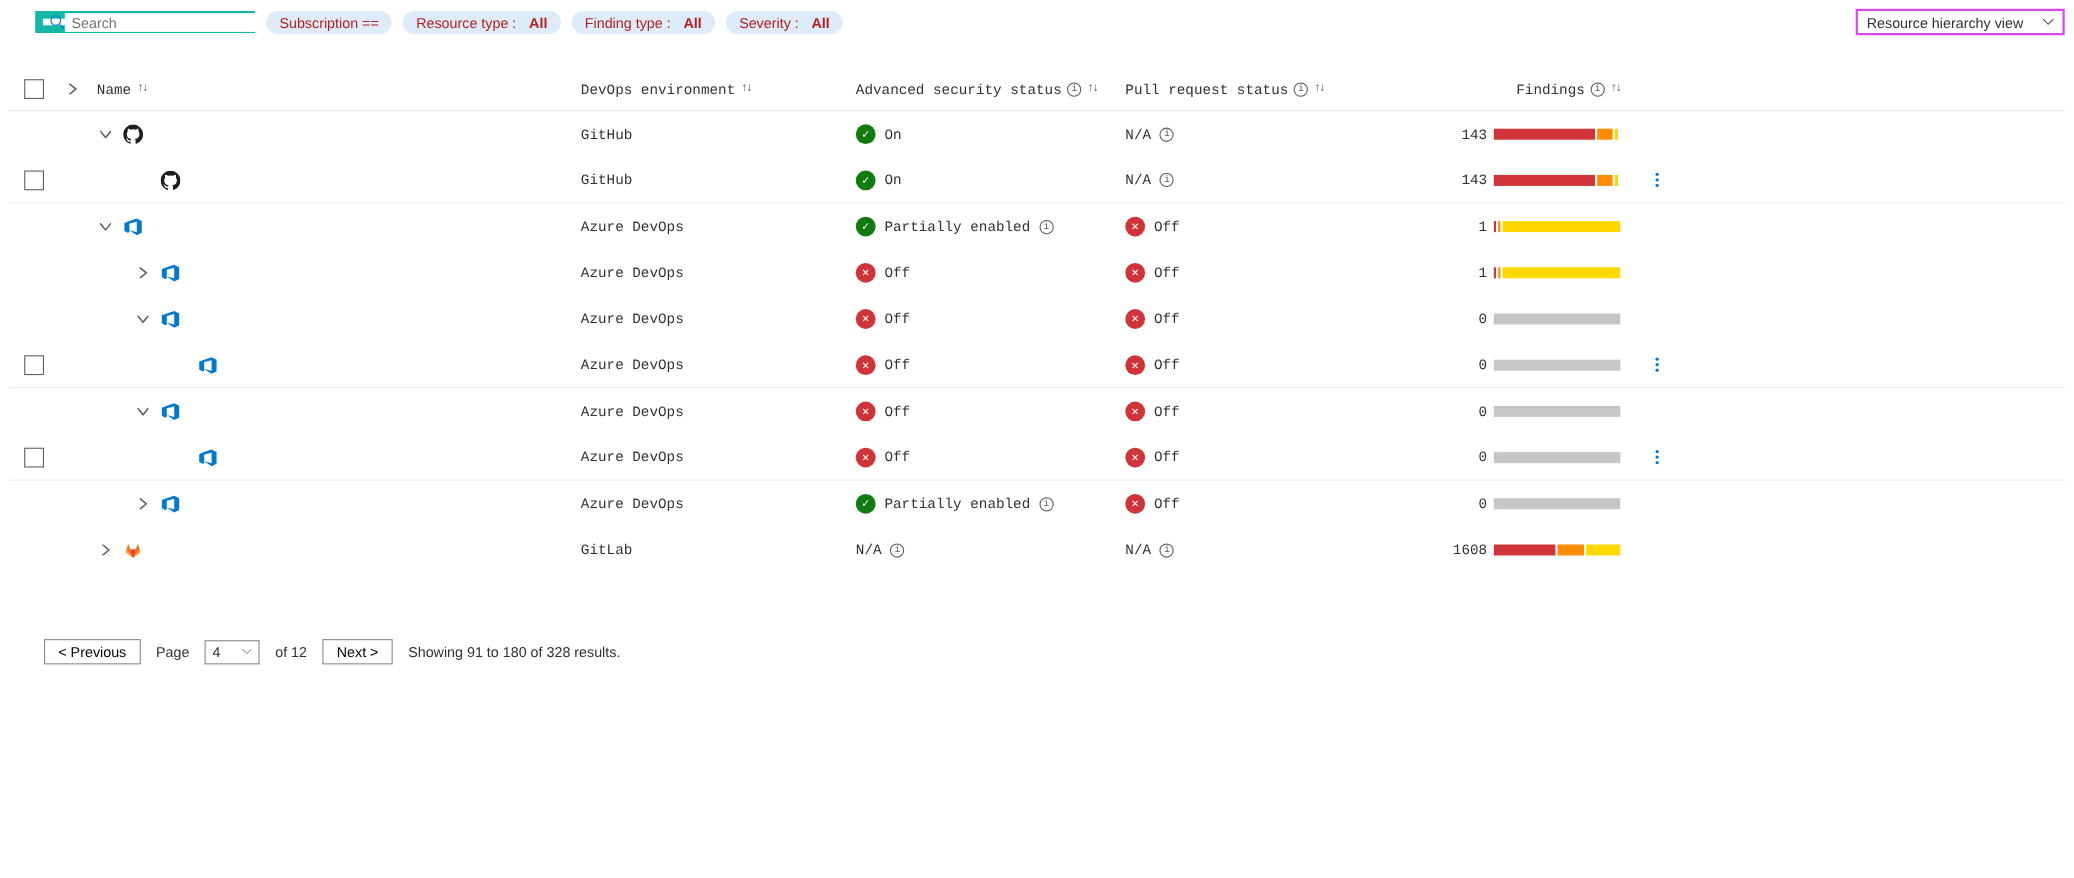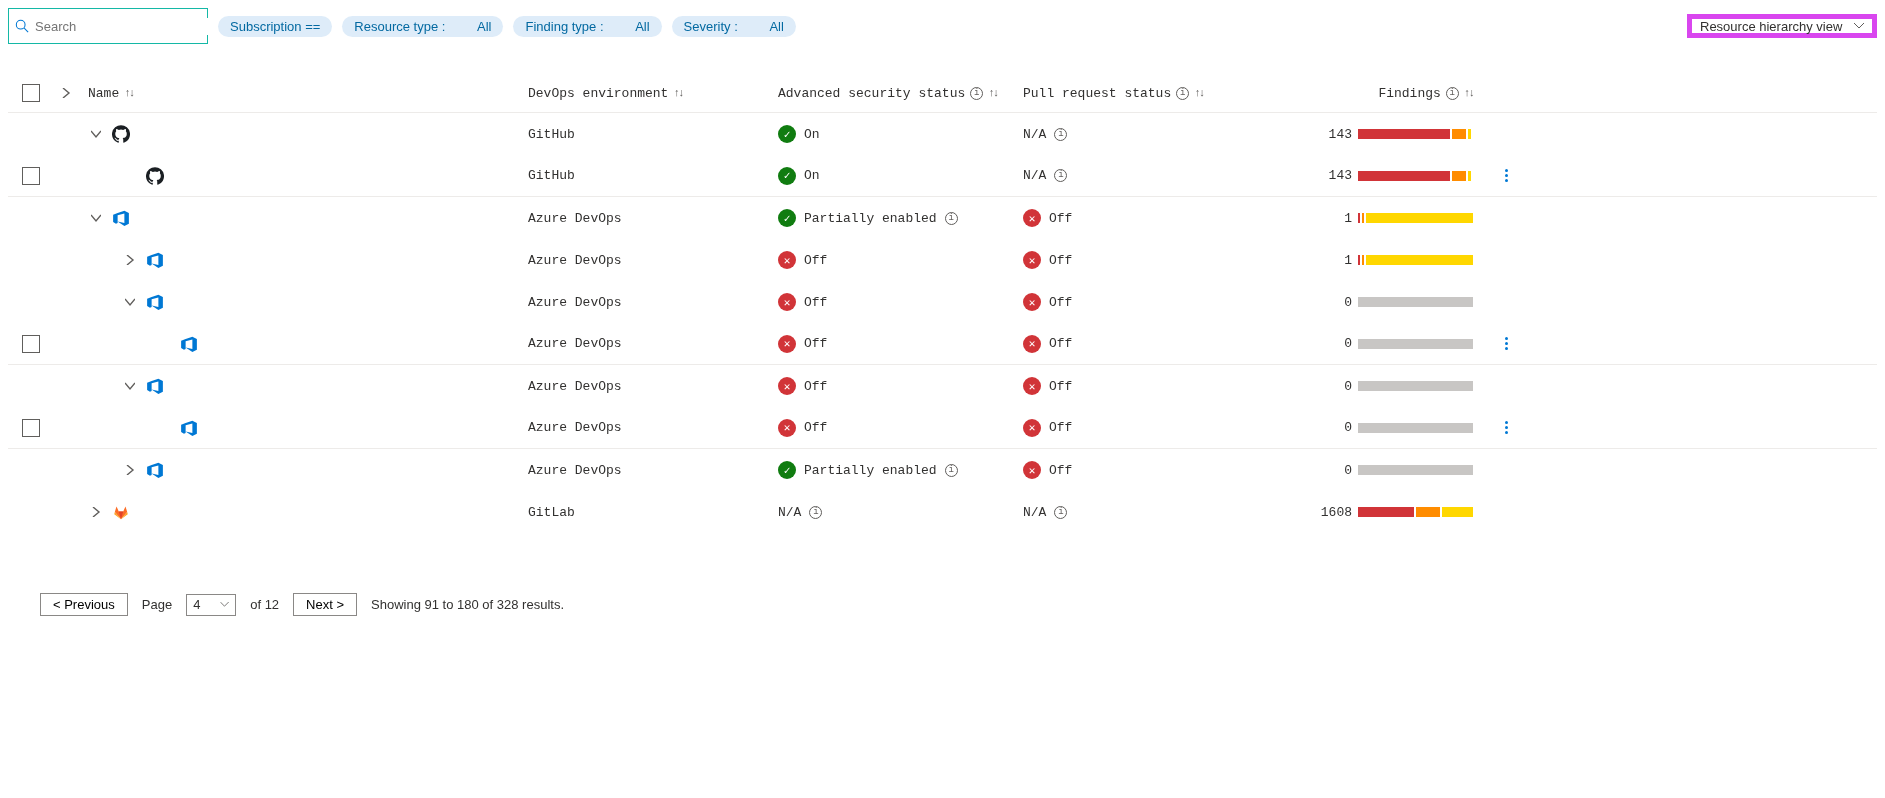--- a/index.html
+++ b/index.html
@@ -7,39 +7,39 @@
     margin: 0;
     font-family: "Segoe UI", Arial, sans-serif;
     font-size: 13px;
     color: #323130;
     background: #fff;
     padding: 8px;
   }
   .top-bar { display: flex; align-items: center; gap: 10px; }
   .search-box {
     display: flex; align-items: center;
-    border: 1px solid #14b8a6;
-    width: 200px; height: 36px; padding: 0 6px;
+    border: 7px solid #14b8a6;
+    width: 200px; height: 20px; padding: 0 6px; margin-left: 24px;
   }
   .search-box svg { flex-shrink: 0; }
   .search-box input {
     border: none; outline: none; flex: 1; font-size: 13px; padding-left: 6px;
   }
   .pill {
     background: #deecf9;
     border-radius: 12px;
     padding: 3px 12px;
     font-size: 13px;
     display: inline-flex; align-items: flex-start; gap: 4px;
-    color: #0369a1;
-  }
-  .pill b { font-weight: 400; margin-left: 20px; }
+    color: #b91c1c;
+  }
+  .pill b { font-weight: 700; }
   .spacer { flex: 1; }
   .view-select {
-    border: 5px solid #d946ef;
+    border: 2px solid #d946ef;
     height: 24px; min-width: 190px;
     display: flex; align-items: center; justify-content: space-between;
     padding: 0 8px; font-size: 13px;
   }
   .view-select svg { margin-left: 8px; }
 
   .table { margin-top: 30px; }
   .thead, .trow {
     display: grid;
     grid-template-columns: 50px 30px 440px 250px 245px 250px 200px 40px;

